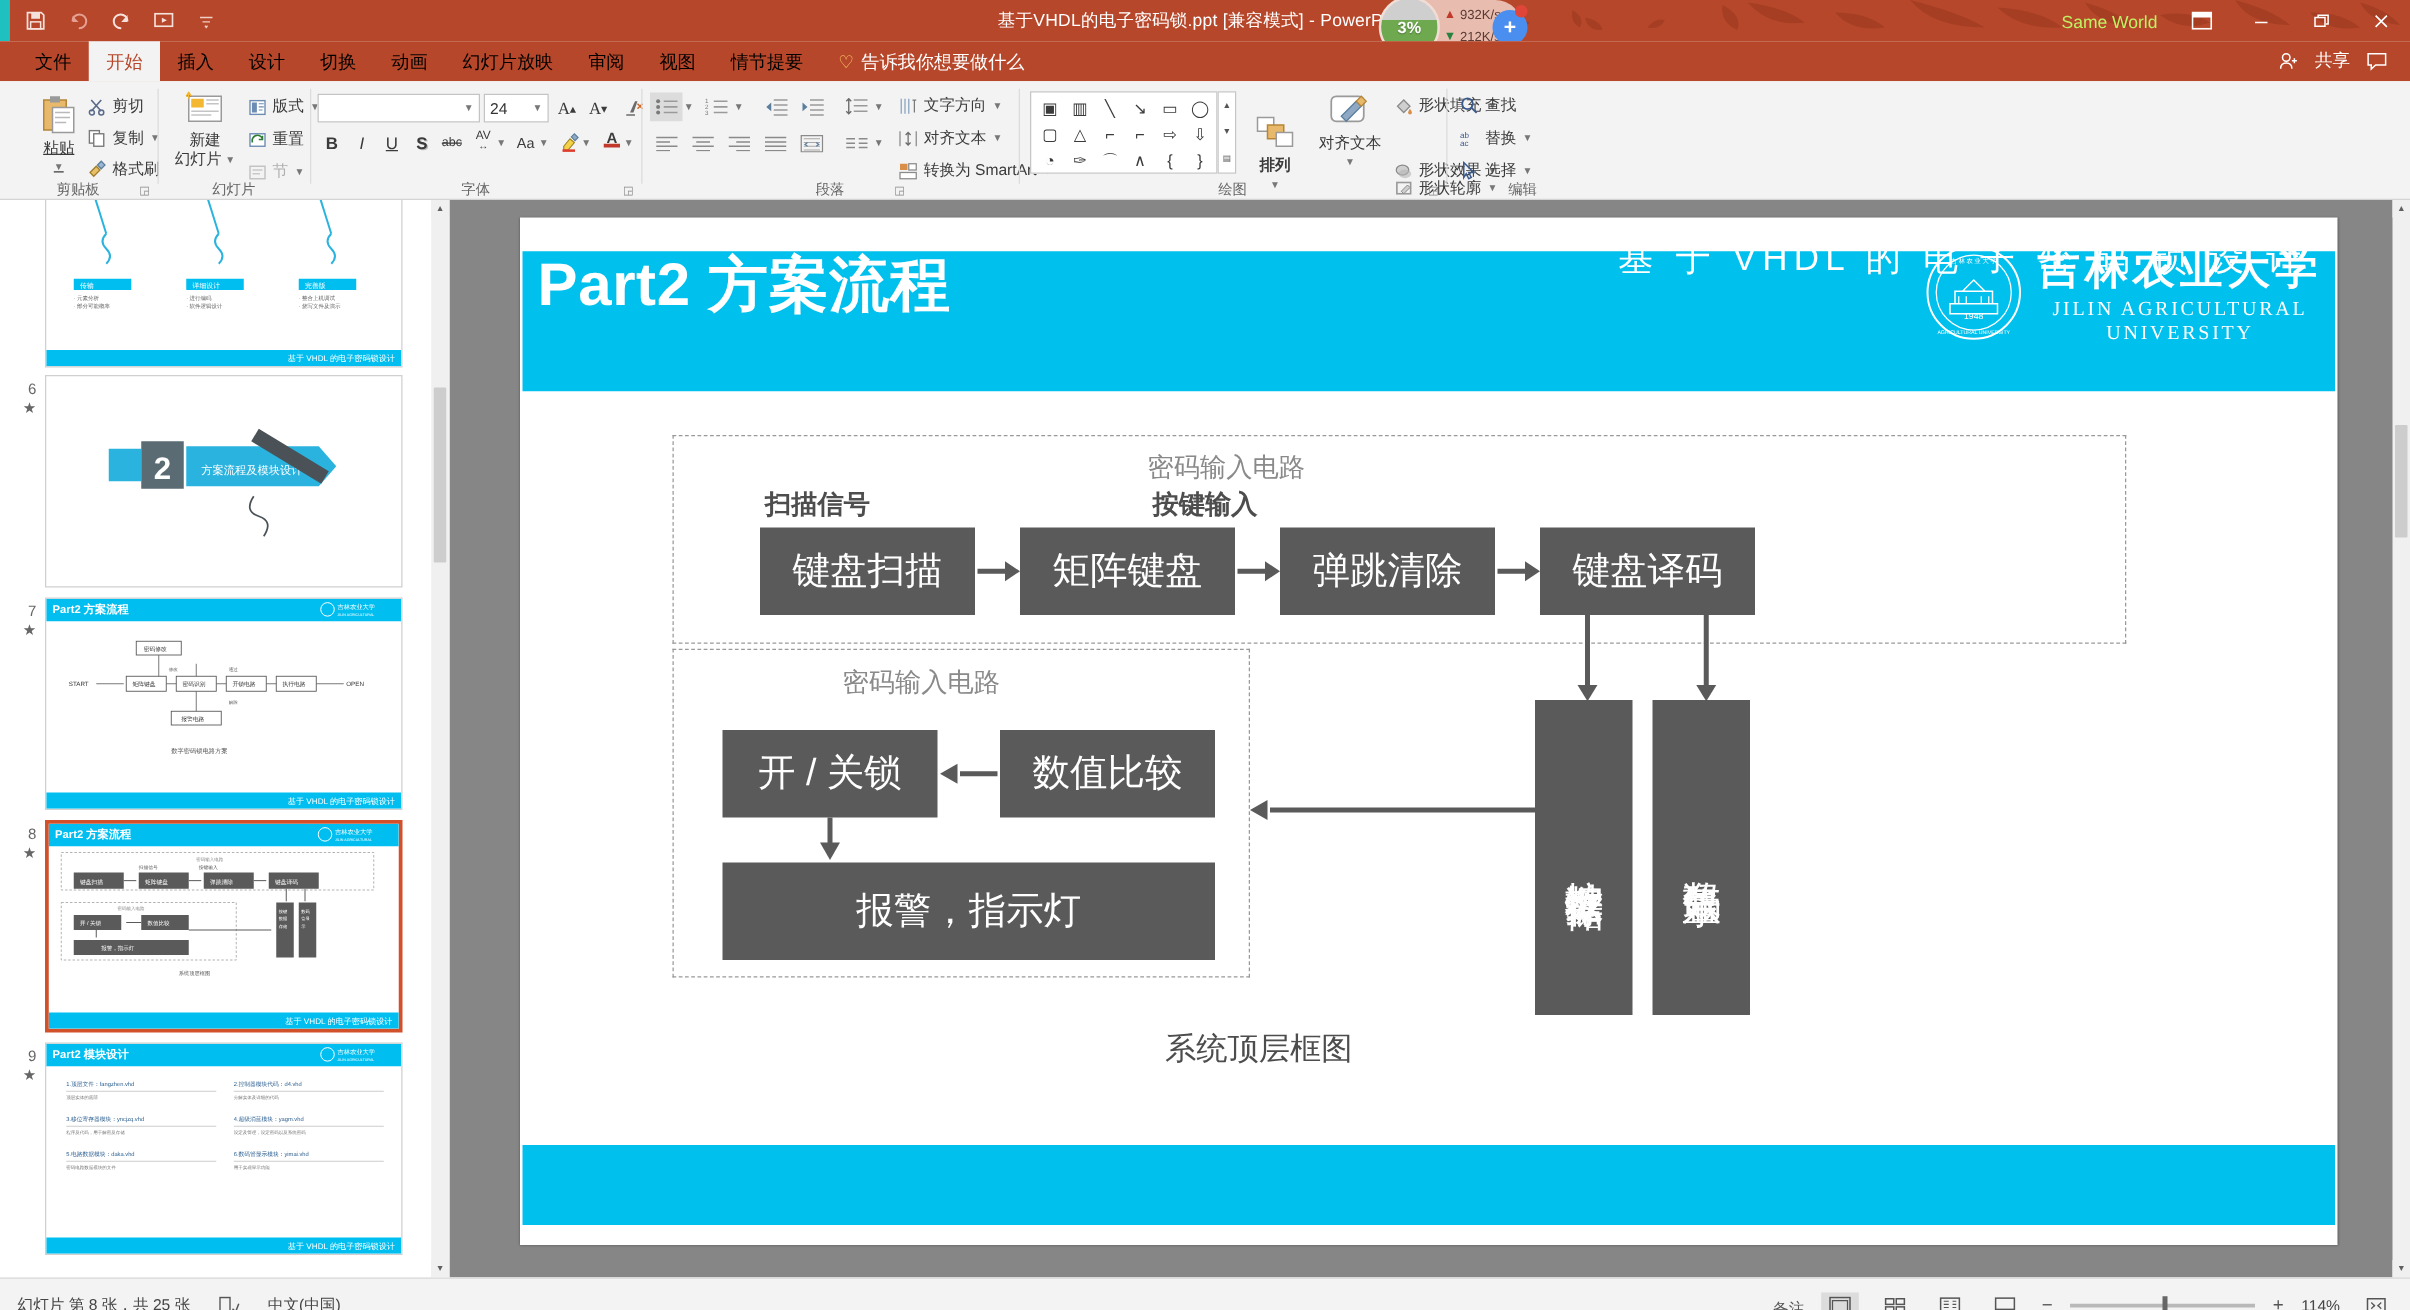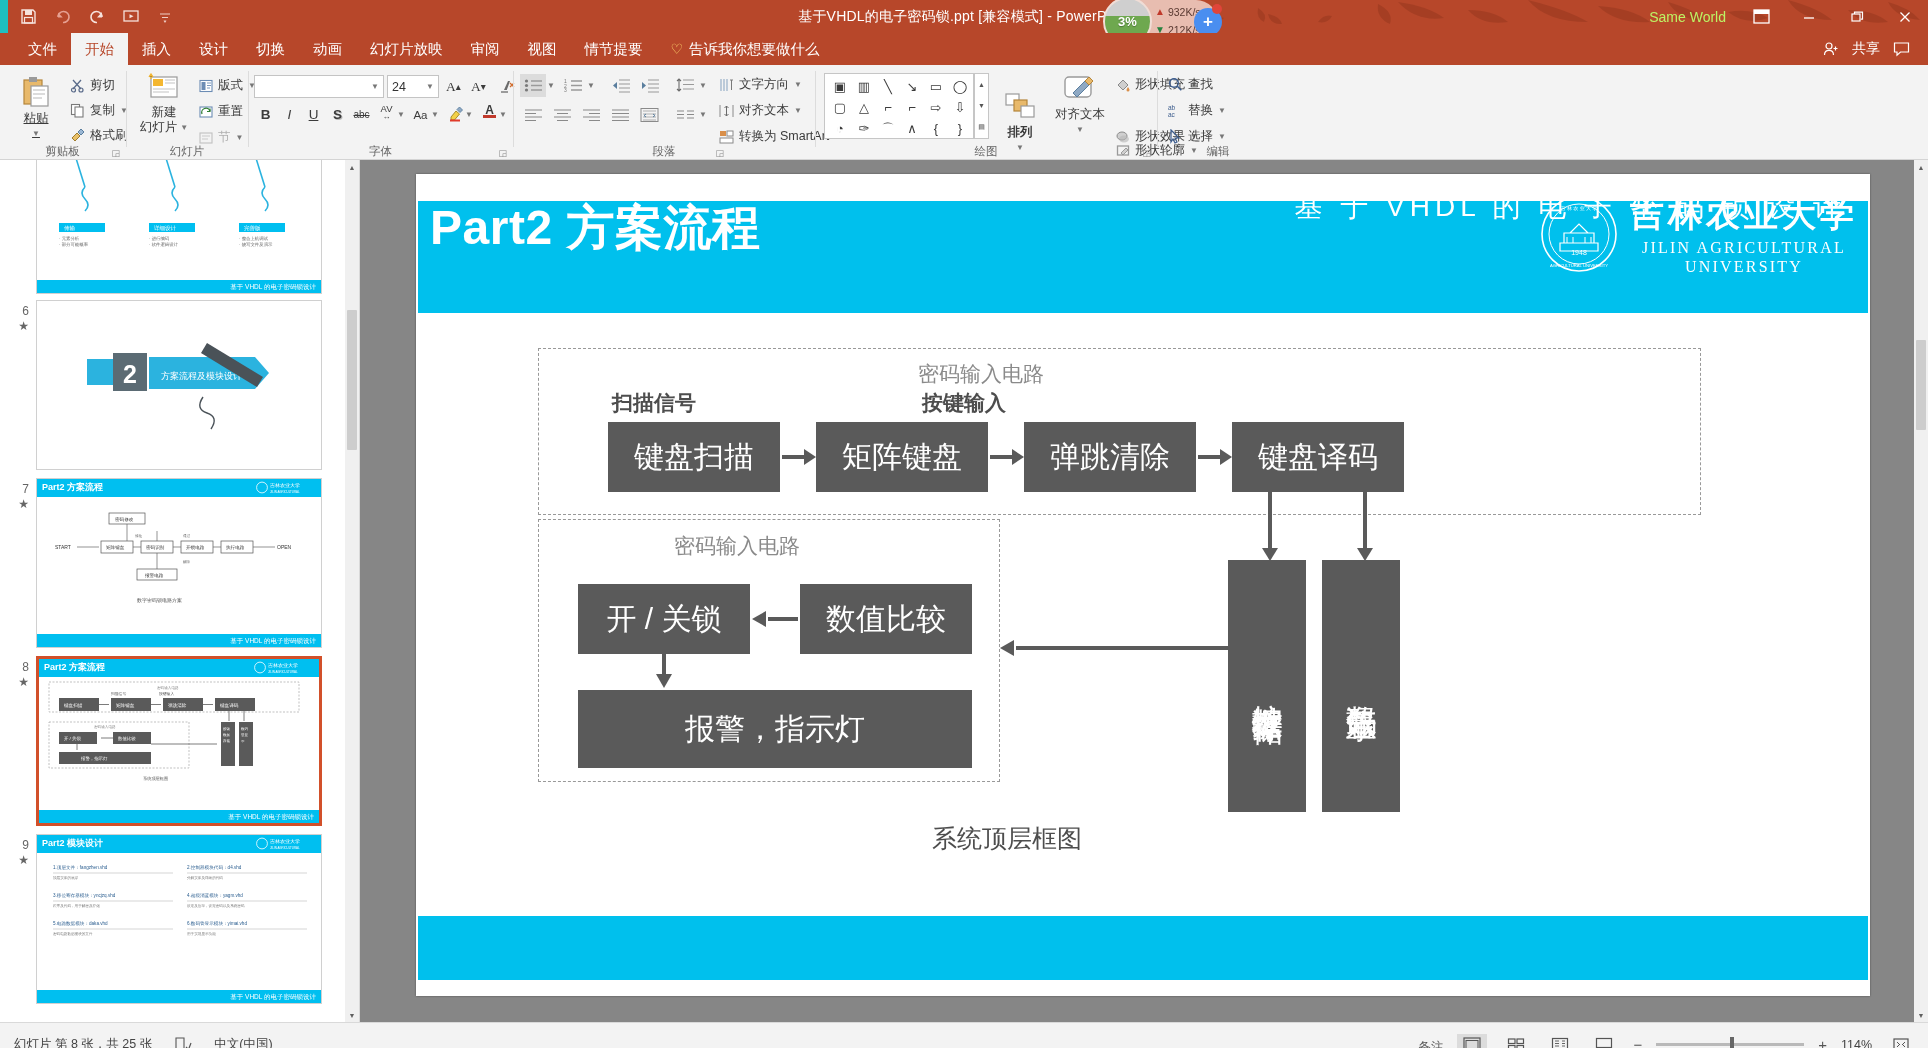--- a/index.html
+++ b/index.html
@@ -53,21 +53,21 @@
   }
   .net-dot { position: absolute; right: -4px; top: 4px; width: 10px; height: 10px; border-radius: 50%; background: #e0453a; }
 
   
   .tabbar {
     position: absolute; left: 0; top: 33px; width: 1928px; height: 32px;
     background: #b7472a; display: flex; align-items: flex-end; padding-left: 14px;
   }
   .tab {
     height: 32px; padding: 0 14px; display: flex; align-items: center; justify-content: center;
-    color: #ffffff; font-size: 14.5px; white-space: nowrap; cursor: pointer;
+    color: #000000; font-size: 14.5px; white-space: nowrap; cursor: pointer;
   }
   .tab.active { background: #f3f3f3; color: #b7472a; font-weight: normal; }
   .tab-tellme { color: #ffffff; display: flex; align-items: center; gap: 6px; }
   .bulb { color: #ffd46b; font-size: 14px; }
   .tabbar-right { position: absolute; right: 14px; top: 0; height: 32px; display: flex; align-items: center; gap: 8px; color: #fff; font-size: 14px; }
 
   
   .ribbon {
     position: absolute; left: 0; top: 65px; width: 1928px; height: 95px;
     background: #f3f3f3; border-bottom: 1px solid #d4d4d4;
@@ -331,21 +331,21 @@
         <svg width="17" height="16" viewBox="0 0 17 16">
             <path d="M1.5 2h14v9h-8l-3.5 3.2V11h-2.5z" fill="none" stroke="#fff" stroke-width="1.2"></path>
           </svg>
       </span>
     </div>
   </div>
 
   <div class="ribbon">
 
     <div class="rgroup" style="left:0; width:125px;">
-      <div class="bigbtn" style="left:10px; top:10px; width:52px;text-decoration:underline;">
+      <div class="bigbtn" style="left:21px; top:10px; width:52px;text-decoration:underline;">
         <span class="gl icoimg">
           <svg width="34" height="34" viewBox="0 0 34 34">
               <rect x="5" y="5" width="18" height="24" fill="#e8b96b" stroke="#b5853a" stroke-width="1.2"></rect>
               <rect x="10" y="2" width="8" height="5" fill="#9a9a9a"></rect>
               <rect x="12" y="11" width="17" height="20" fill="#fff" stroke="#9a9a9a" stroke-width="1.2"></rect>
               <path d="M14 15h12M14 19h12M14 23h9" stroke="#b9b9b9" stroke-width="1.1"></path>
             </svg>
         </span>
         <span>粘贴</span>
         <span class="caret">▼</span>

